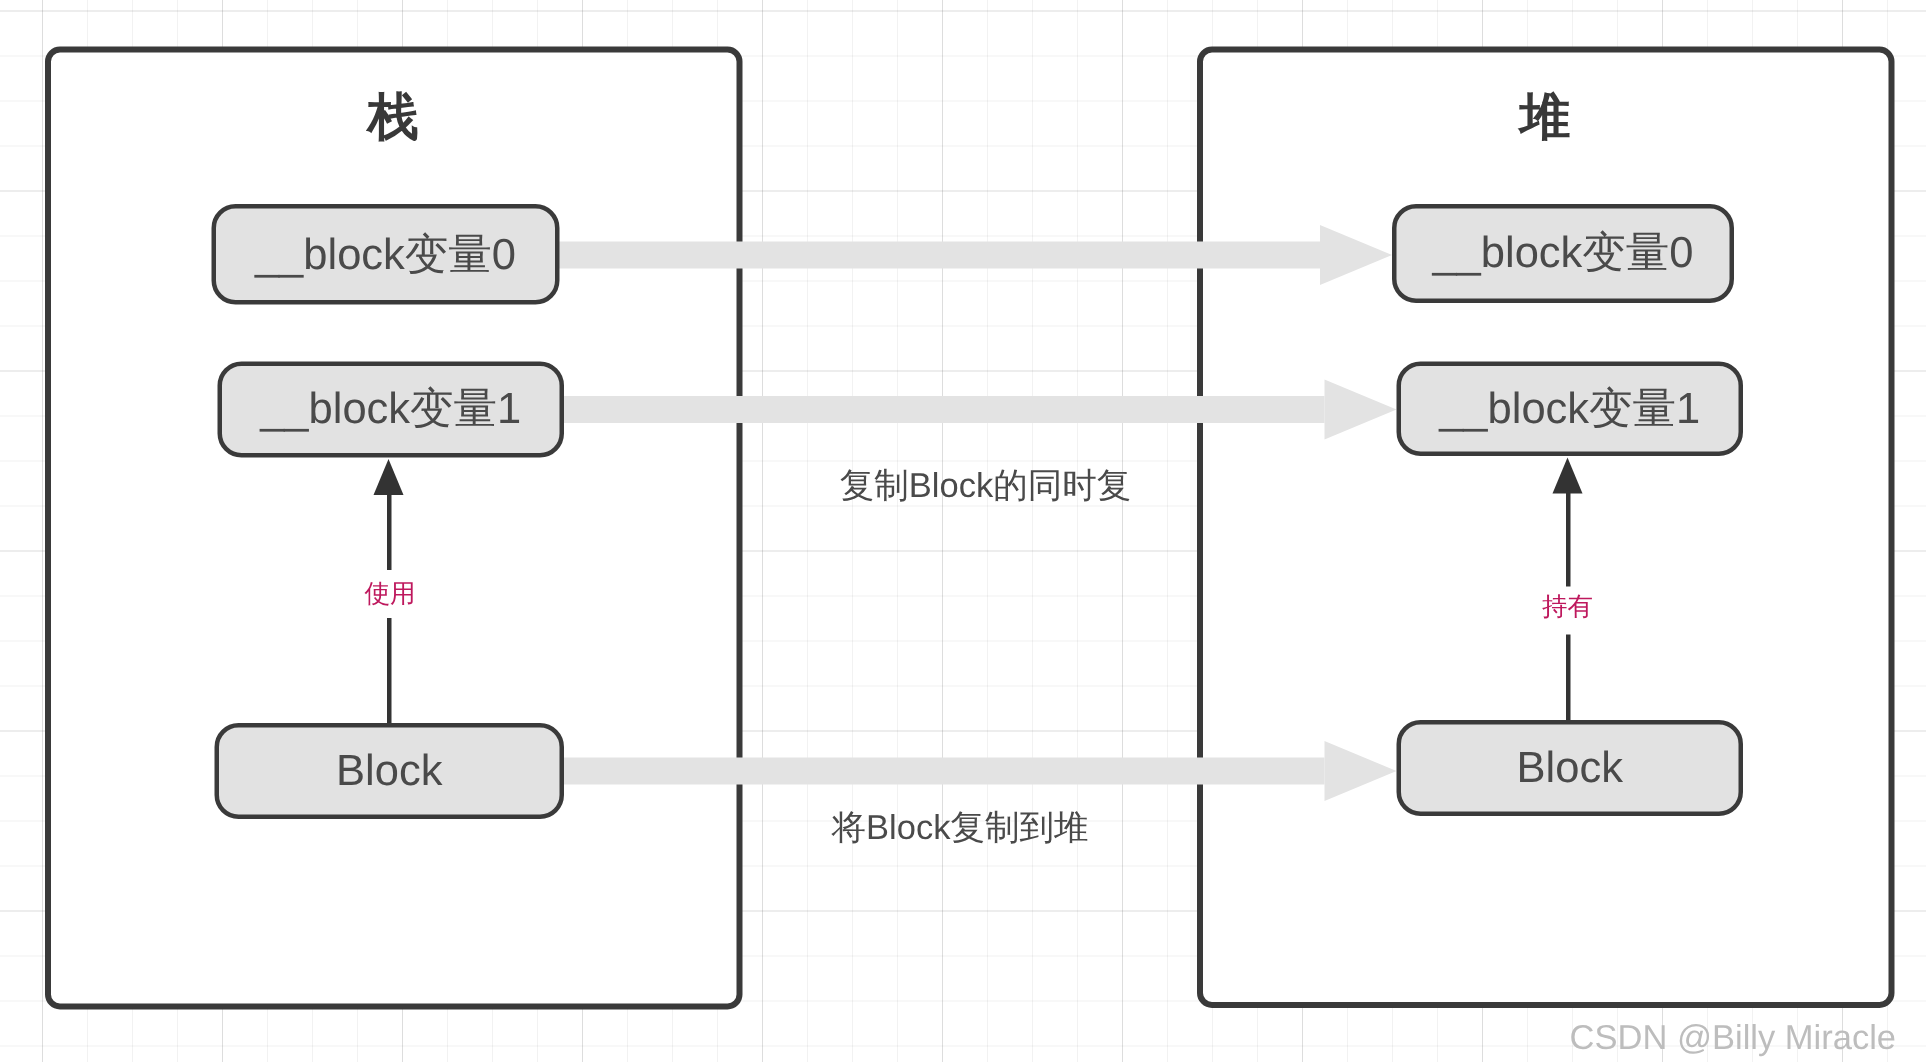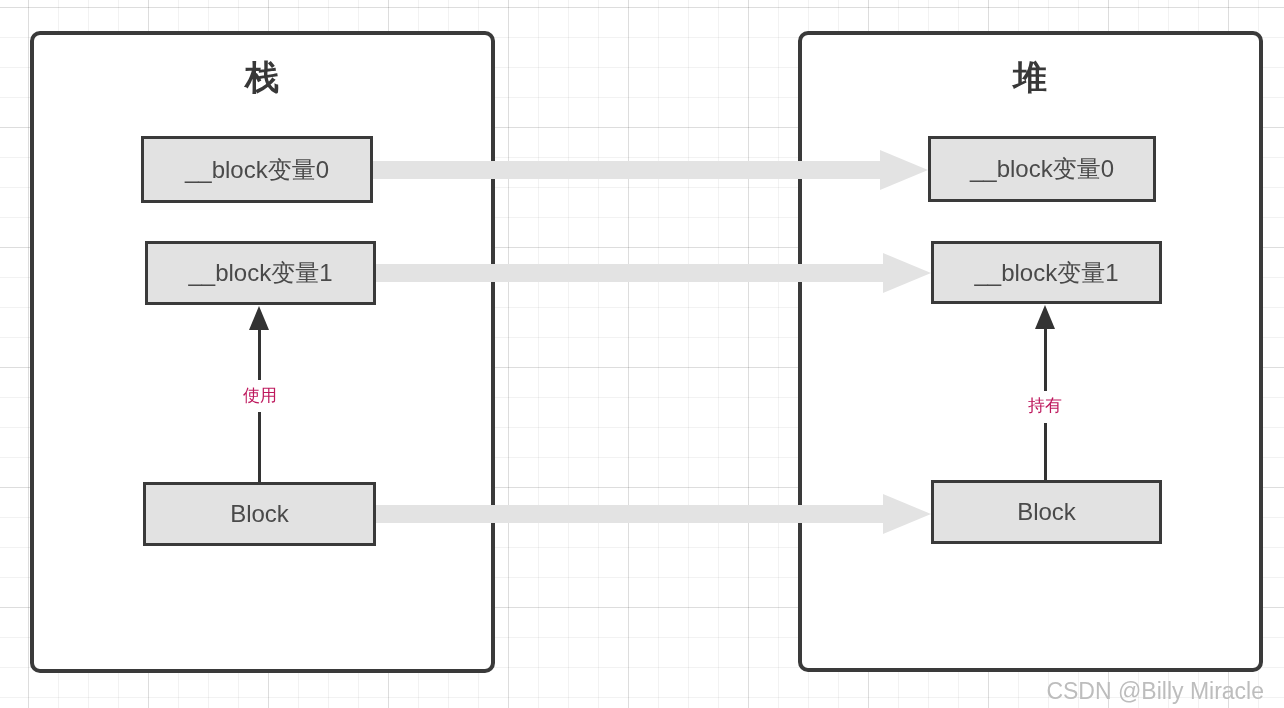--- a/index.html
+++ b/index.html
@@ -37,26 +37,26 @@
     text-align: center;
     font-size: 34px;
     font-weight: 700;
     color: #383838;
     letter-spacing: 1px;
   }
   .node {
     position: absolute;
     background: #e2e2e2;
     border: 3px solid #3a3a3a;
-    border-radius: 0;
+    border-radius: 16px;
     box-sizing: border-box;
     display: flex;
     align-items: center;
     justify-content: center;
-    font-size: 24px;
+    font-size: 29px;
     color: #4a4a4a;
   }
   .gray-shaft {
     position: absolute;
     height: 18px;
     background: #e3e3e3;
   }
   .gray-head {
     position: absolute;
     width: 0;
@@ -136,18 +136,20 @@
 
   <div class="node z-nodes" style="left:141px; top:136px; width:232px; height:67px;">__block变量0</div>
   <div class="node z-nodes" style="left:145px; top:241px; width:231px; height:64px;">__block变量1</div>
   <div class="node z-nodes" style="left:143px; top:482px; width:233px; height:64px;">Block</div>
 
   <div class="node z-nodes" style="left:928px; top:136px; width:228px; height:66px;">__block变量0</div>
   <div class="node z-nodes" style="left:931px; top:241px; width:231px; height:63px;">__block变量1</div>
   <div class="node z-nodes" style="left:931px; top:480px; width:231px; height:64px;">Block</div>
 
   <div class="free-label" style="left:507px; top:308px; width:300px;">
+    <div>复制Block的同时复</div>
   </div>
 
+  <div class="free-label" style="left:495px; top:536px; width:290px;">将Block复制到堆</div>
 
   <div class="watermark" style="right:20px; top:678px;">CSDN @Billy Miracle</div>
 
 </div>
 
 </body></html>

